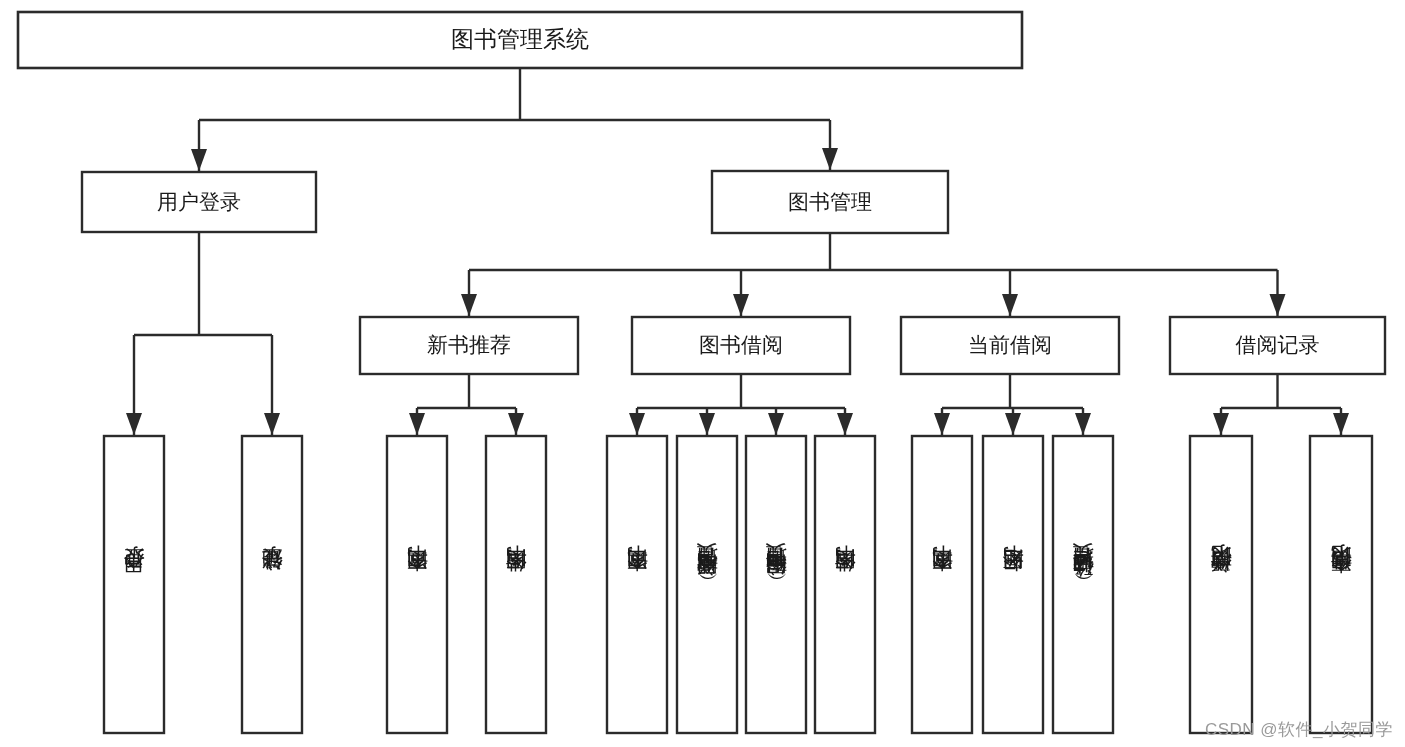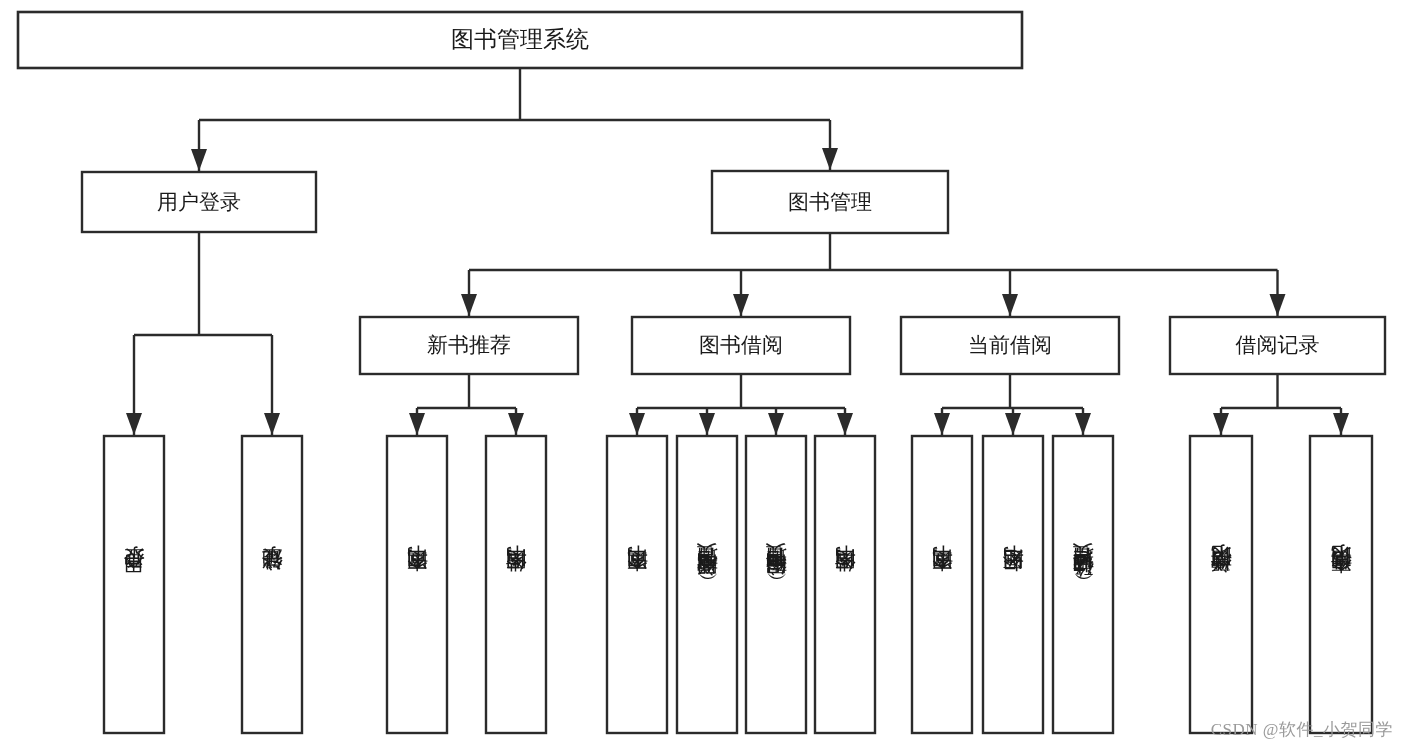--- a/index.html
+++ b/index.html
@@ -70,21 +70,21 @@
     line-height: 1.06;
     letter-spacing: 2px;
     color: #1a1a1a;
     white-space: nowrap;
     transform: rotate(180deg);
   }
   .watermark {
     position: absolute;
     right: 12px;
     bottom: 6px;
-    font-family: Liberation Serif, serif;
+    font-family: Liberation Sans, sans-serif;
     font-size: 17px;
     color: #9a9a9a;
     letter-spacing: 0.5px;
     white-space: nowrap;
   }
 </style>
 </head>
 <body>
 
 <div id="diagram-root">

